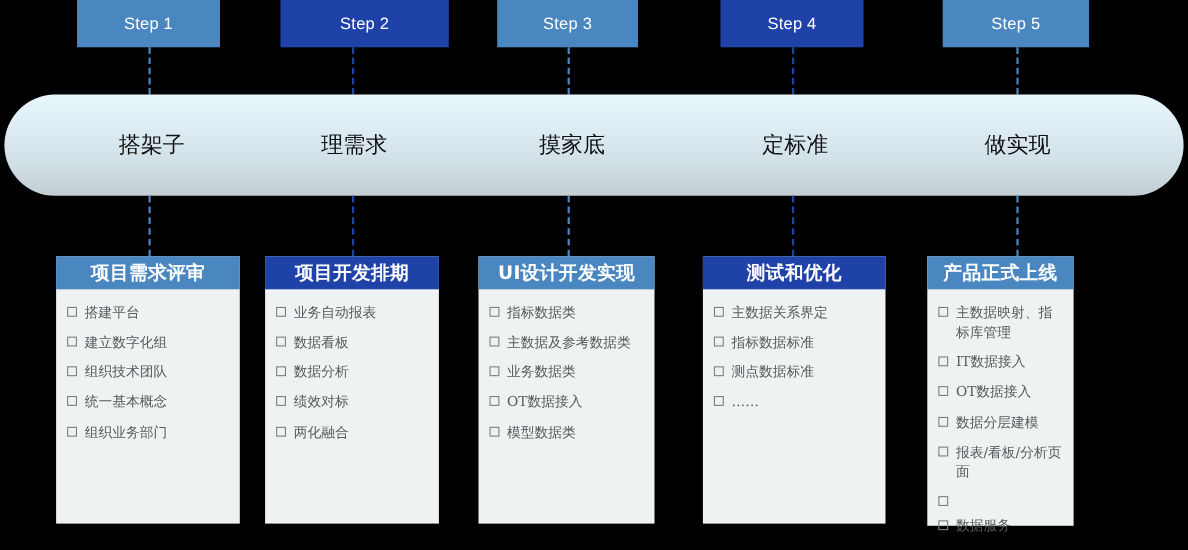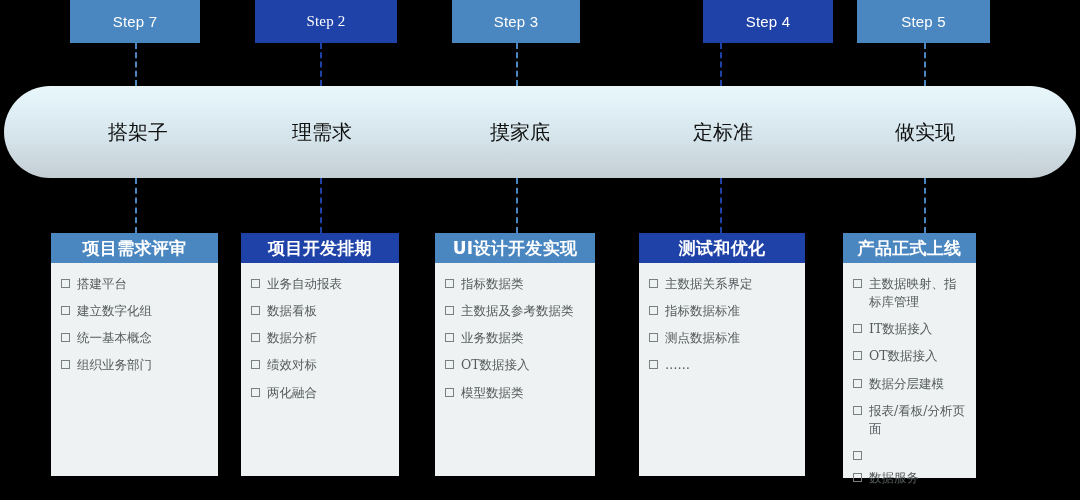--- a/index.html
+++ b/index.html
@@ -115,24 +115,24 @@
     margin-top: 4px;
   }
   .bullet-text { flex: 1 1 auto; }
 </style>
 </head>
 <body>
 
 <div class="canvas">
 
   <div id="steps-layer">
-      <div class="step-box light" style="left: 70px; width: 130px;">Step 7</div>
-      <div class="step-box dark" style="left: 255px; width: 142px; font-family: Liberation Serif, serif;">Step 2</div>
+      <div class="step-box light" style="left: 70px; width: 130px;">Step 1</div>
+      <div class="step-box dark" style="left: 255px; width: 153px;">Step 2</div>
       <div class="step-box light" style="left: 452px; width: 128px;">Step 3</div>
-      <div class="step-box dark" style="left: 655px; width: 130px; margin-left: 48px;">Step 4</div>
+      <div class="step-box dark" style="left: 655px; width: 130px;">Step 4</div>
       <div class="step-box light" style="left: 857px; width: 133px;">Step 5</div>
     </div>
 
   <div id="connectors-upper">
       <div class="connector light" style="left: 135px; top: 43px; height: 43px;"></div>
       <div class="connector dark" style="left: 320px; top: 43px; height: 43px;"></div>
       <div class="connector light" style="left: 516px; top: 43px; height: 43px;"></div>
       <div class="connector dark" style="left: 720px; top: 43px; height: 43px;"></div>
       <div class="connector light" style="left: 923.5px; top: 43px; height: 43px;"></div>
     </div>
@@ -162,20 +162,24 @@
           <div class="bullet-item">
             <span class="bullet-box"></span>
             <span class="bullet-text">搭建平台</span>
           </div>
           <div class="bullet-item">
             <span class="bullet-box"></span>
             <span class="bullet-text">建立数字化组</span>
           </div>
           <div class="bullet-item">
             <span class="bullet-box"></span>
+            <span class="bullet-text">组织技术团队</span>
+          </div>
+          <div class="bullet-item">
+            <span class="bullet-box"></span>
             <span class="bullet-text">统一基本概念</span>
           </div>
           <div class="bullet-item">
             <span class="bullet-box"></span>
             <span class="bullet-text">组织业务部门</span>
           </div>
         </div>
       </div>
       <div class="card" style="left: 241px; top: 233px; width: 158px; height: 243px;">
         <div class="card-header dark">项目开发排期</div>

